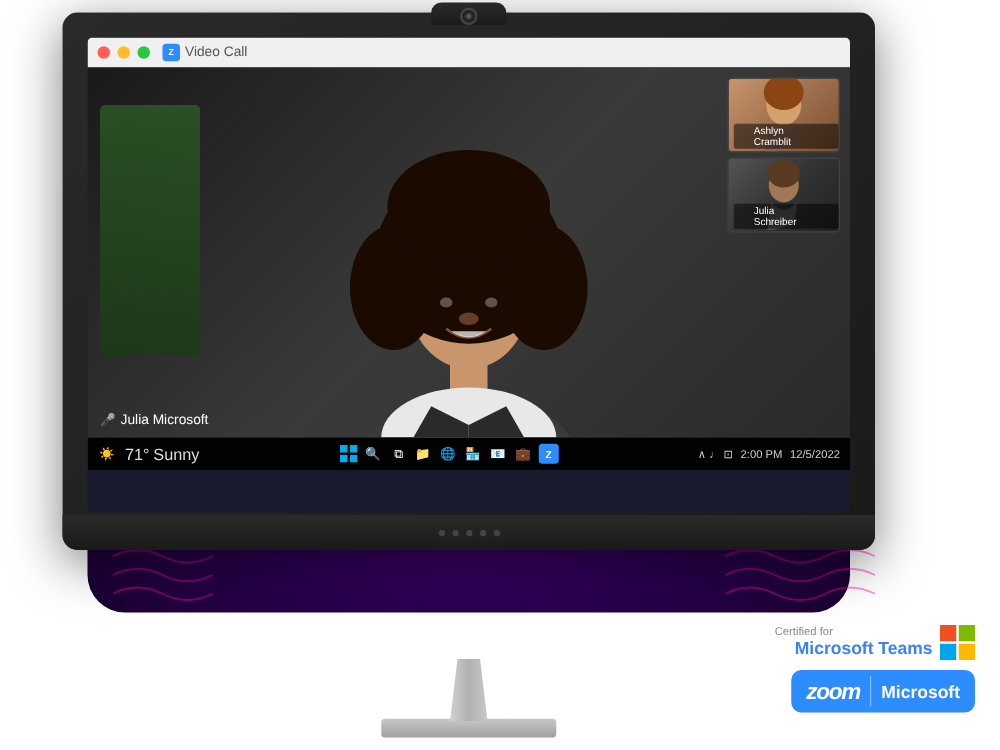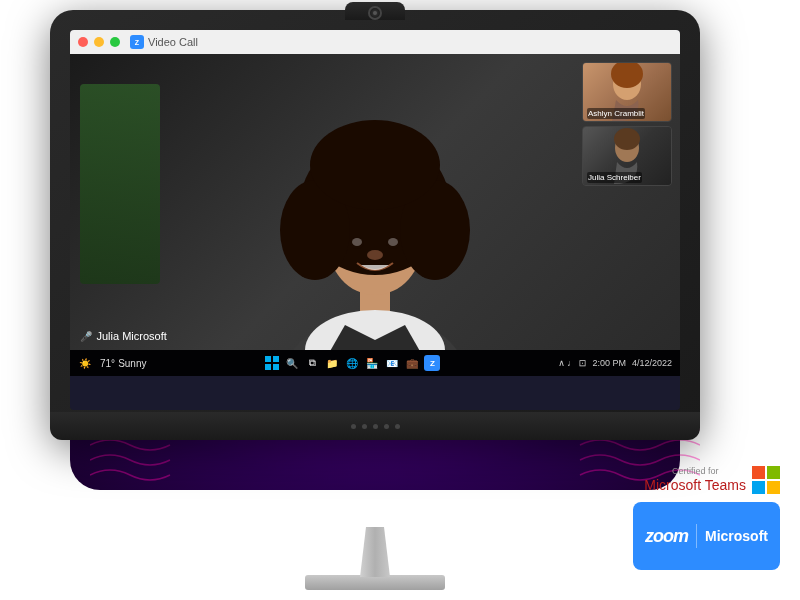--- a/index.html
+++ b/index.html
@@ -59,21 +59,21 @@
     }
 
     
     .monitor-bezel {
       position: absolute;
       top: 0;
       left: 0;
       width: 650px;
       height: 430px;
       background: linear-gradient(145deg, #2a2a2a, #1a1a1a);
-      border-radius: 23px;
+      border-radius: 12px;
       padding: 20px 20px 12px 20px;
       box-shadow: 0 10px 40px rgba(0,0,0,0.5);
     }
 
     
     .camera-bump {
       position: absolute;
       top: -8px;
       left: 50%;
       transform: translateX(-50%);
@@ -242,21 +242,21 @@
       justify-content: center;
     }
 
     .thumb-label {
       position: absolute;
       bottom: 2px;
       left: 4px;
       color: white;
       font-size: 8px;
       background: rgba(0,0,0,0.5);
-      padding: 1px 1px;
+      padding: 1px 16px;
       border-radius: 2px;
     }
 
     
     .taskbar {
       height: 26px;
       background: rgba(0,0,0,0.9);
       backdrop-filter: blur(10px);
       display: flex;
       align-items: center;
@@ -275,21 +275,21 @@
       height: 16px;
       display: flex;
       align-items: center;
       justify-content: center;
       font-size: 10px;
       color: white;
       cursor: pointer;
     }
 
     .weather-info {
-      font-size: 10px;
+      font-size: 13px;
       color: #ddd;
       display: flex;
       align-items: center;
       gap: 3px;
     }
 
     .taskbar-center {
       display: flex;
       align-items: center;
       gap: 4px;
@@ -362,46 +362,47 @@
       align-items: flex-end;
     }
 
     .ms-teams-badge {
       display: flex;
       align-items: center;
       gap: 6px;
     }
 
     .ms-teams-text {
-      text-align: center;
+      text-align: left;
     }
 
     .ms-certified-label {
       font-size: 9px;
       color: #888;
       display: block;
     }
 
     .ms-teams-label {
       font-size: 14px;
-      color: #b91c1c;
-      font-weight: 400;
+      color: #3b82f6;
+      font-weight: 700;
+      margin-left: 16px;
     }
 
     .ms-logo {
       width: 28px;
       height: 28px;
     }
 
     .zoom-badge {
       display: flex;
       align-items: center;
       background: #2d8cff;
       border-radius: 8px;
-      padding: 22px 12px;
+      padding: 5px 12px;
       gap: 8px;
     }
 
     .zoom-logo-text {
       font-size: 18px;
       font-weight: 900;
       color: white;
       font-style: italic;
       letter-spacing: -1px;
     }
@@ -611,21 +612,21 @@
             <div class="taskbar-icon">📁</div>
             <div class="taskbar-icon">🌐</div>
             <div class="taskbar-icon">🏪</div>
             <div class="taskbar-icon">📧</div>
             <div class="taskbar-icon">💼</div>
             <div class="taskbar-icon" style="background:#2d8cff;border-radius:3px;font-size:8px;color:white;font-weight:bold;padding:1px 3px;">Z</div>
           </div>
           <div class="taskbar-right">
             <span>∧ ♩ ⊡</span>
             <span>2:00 PM</span>
-            <span>4/12/2022</span>
+            <span>12/5/2022</span>
           </div>
         </div>
 
       </div>
 
       <div class="bottom-bezel">
         <div class="bezel-dot"></div>
         <div class="bezel-dot"></div>
         <div class="bezel-dot"></div>
         <div class="bezel-dot"></div>

